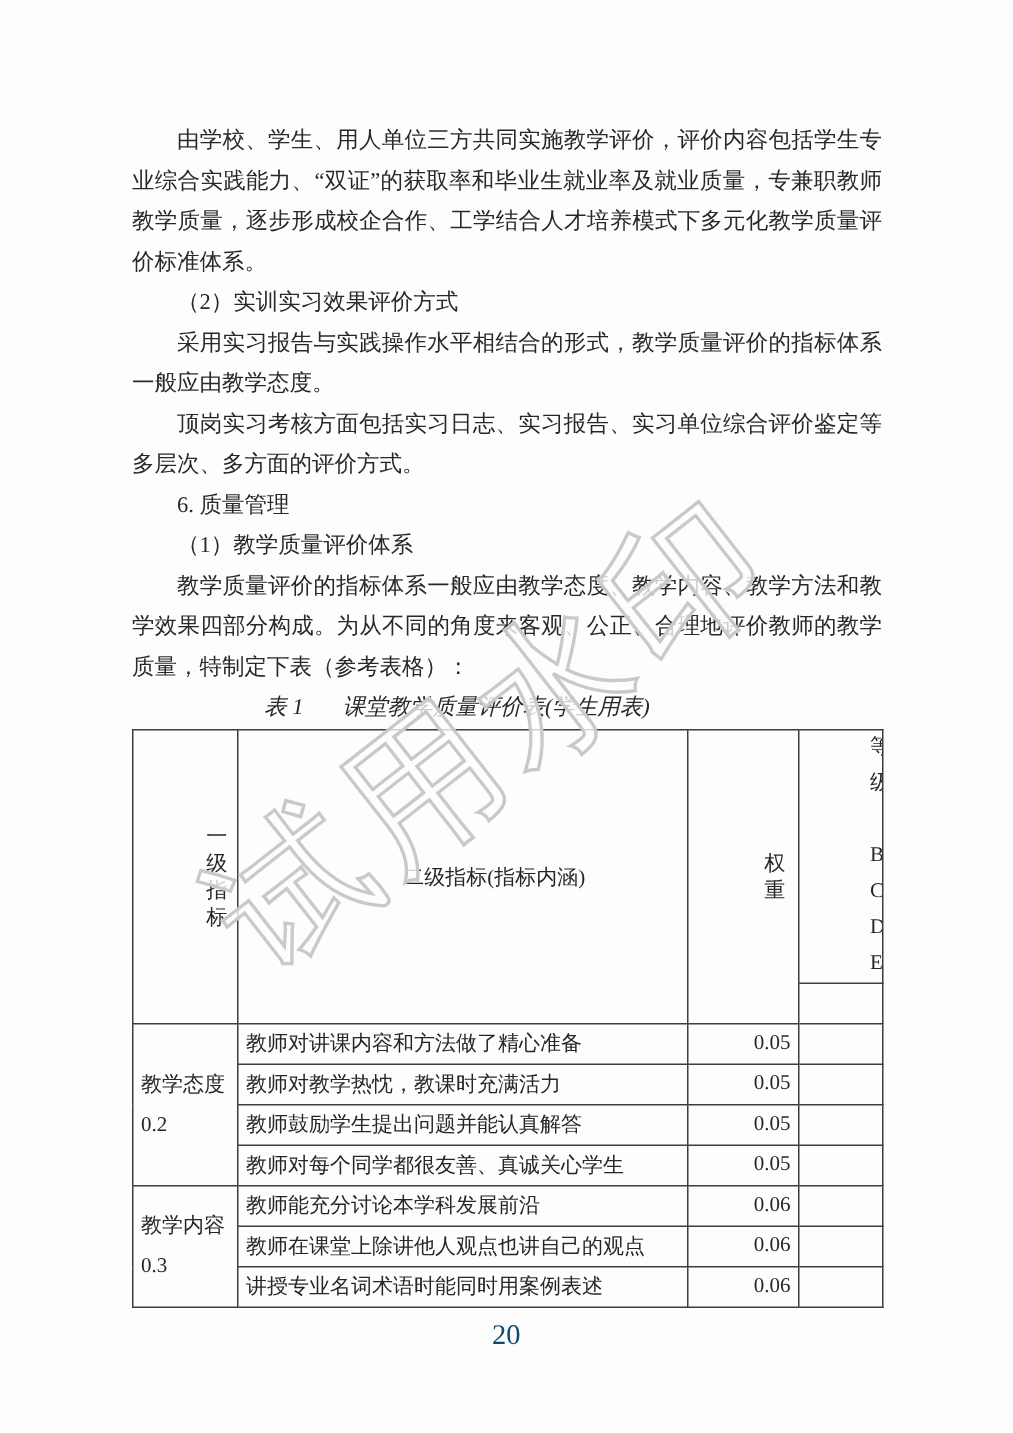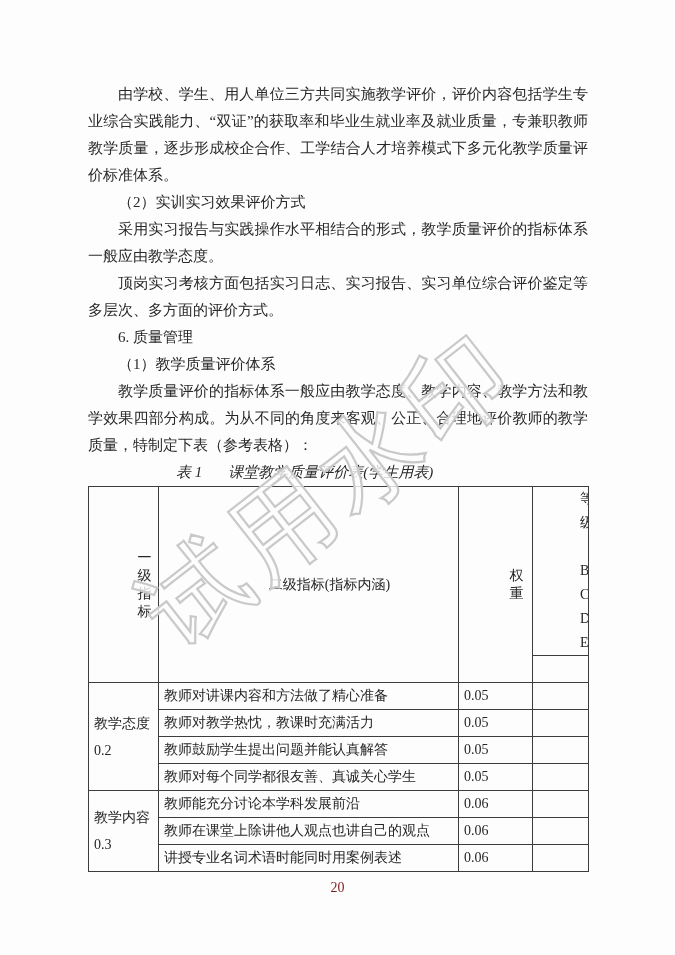--- a/index.html
+++ b/index.html
@@ -68,29 +68,29 @@
     text-align: center;
     padding: 2px 3px;
   }
   .drow { height: 27px; }
   .group {
     vertical-align: middle;
     line-height: 27px;
     padding: 0 2px;
   }
   .ind { text-align: left; padding-left: 8px; white-space: nowrap; }
-  .wt { text-align: left; margin-left: 11px; }
+  .wt { text-align: right; margin-left: 11px; }
   .pagenum {
     position: absolute;
     top: 880px;
     left: 0;
     width: 100%;
     text-align: center;
-    font-size: 14px;
-    color: #7f1d1d;
+    font-size: 19px;
+    color: #0c4a6e;
   }
   .watermark {
     position: absolute;
     left: 125px;
     top: 585px;
     transform: rotate(-38deg);
     transform-origin: 0 0;
     font-size: 102px;
     line-height: 1;
     letter-spacing: 8px;

